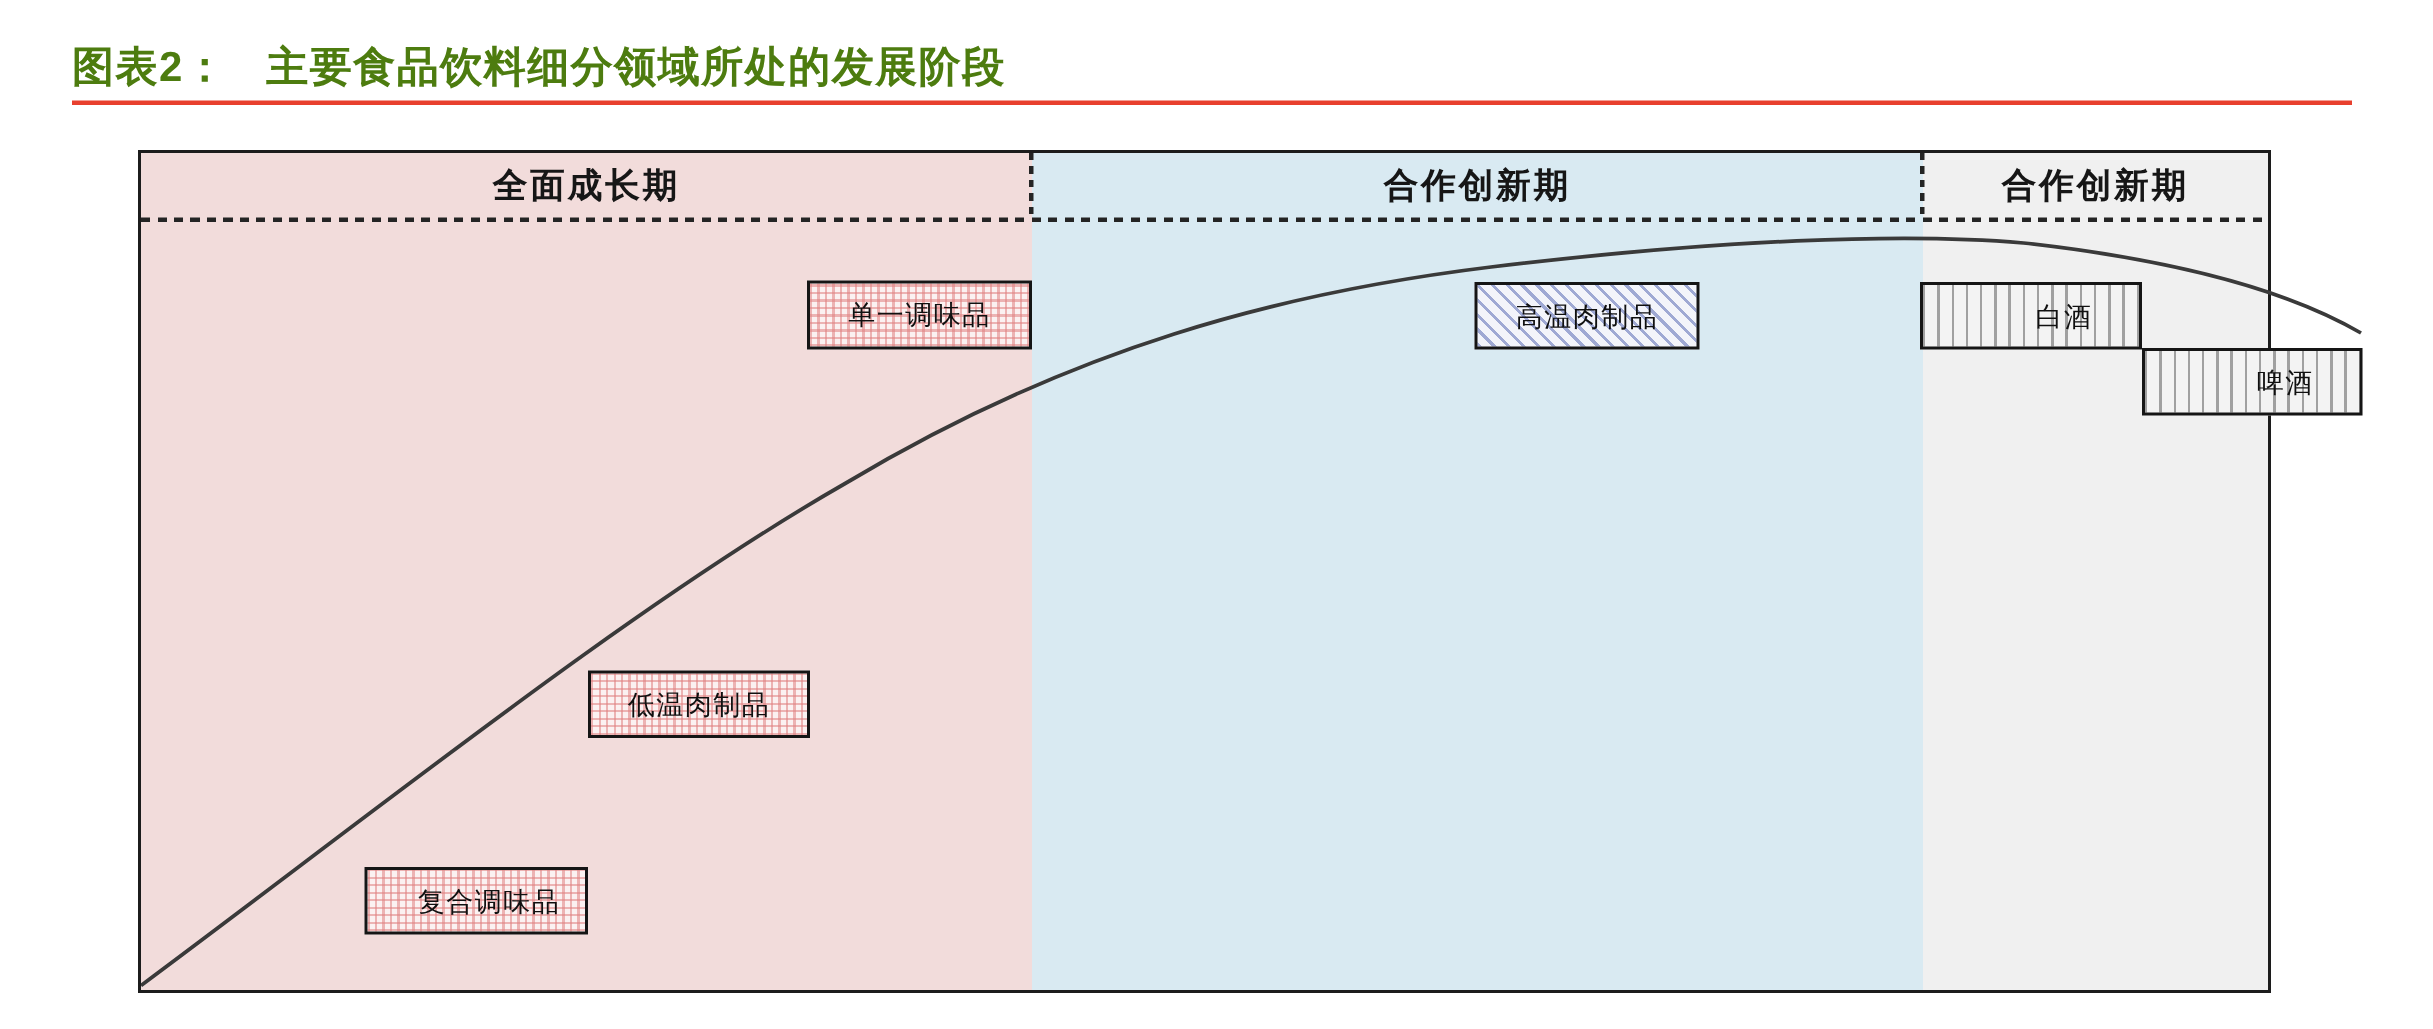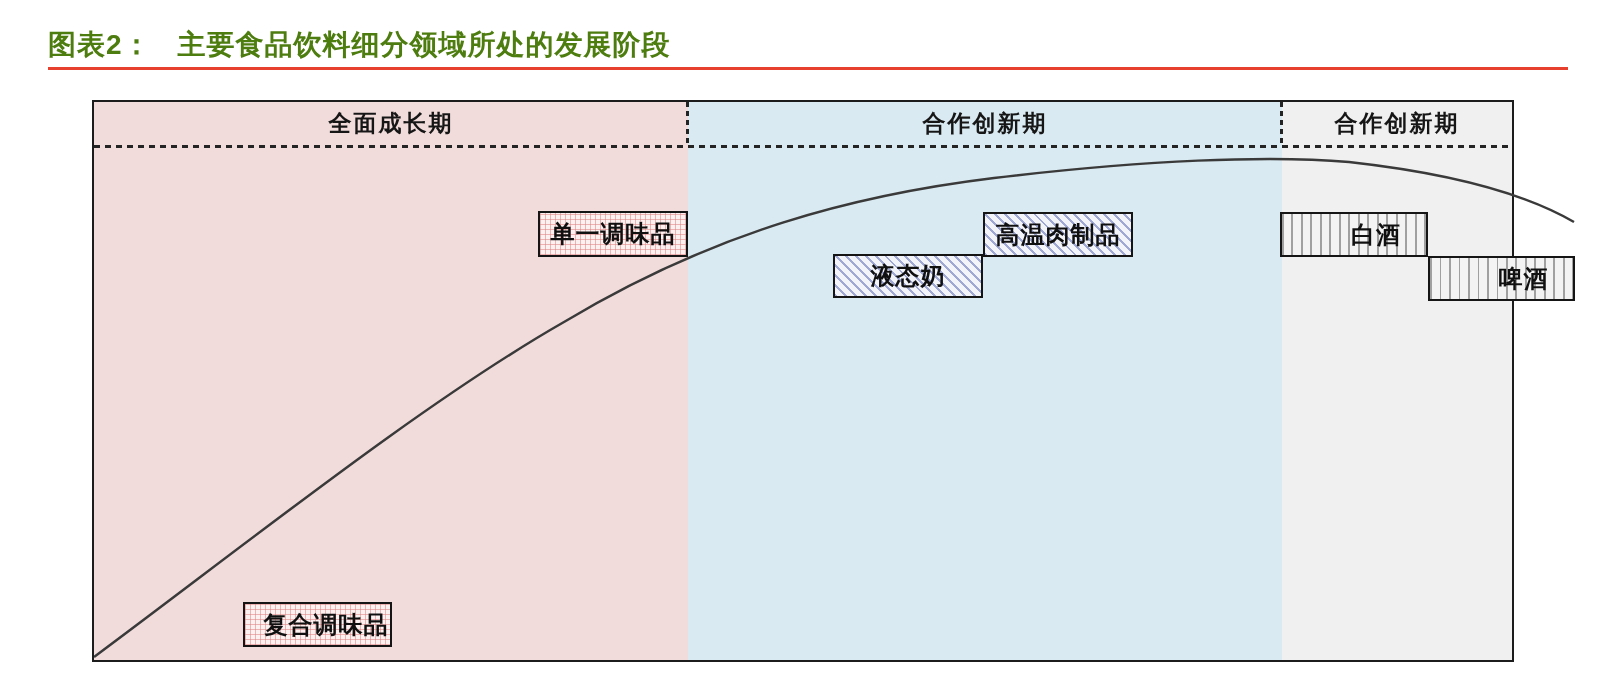--- a/index.html
+++ b/index.html
@@ -46,22 +46,22 @@
   .dash-v {
     position: absolute; top: 0; height: 44px; width: 3px;
     background: repeating-linear-gradient(180deg, #242424 0 5px, transparent 5px 9px);
   }
   .dash-v1 { left: 592px; }
   .dash-v2 { left: 1186px; }
   .curve-svg { position: absolute; inset: 0; }
   .seg-box {
     position: absolute; border: 2.5px solid #151515;
     display: flex; align-items: center; justify-content: center;
-    font-size: 24px; font-weight: bold; color: #101010;
-    letter-spacing: 1px; white-space: nowrap; margin-top: 24px;
+    font-size: 18px; font-weight: normal; color: #101010;
+    letter-spacing: 1px; white-space: nowrap;
   }
   .pat-grid {
     background-color: #fbf1f1;
     background-image:
       repeating-linear-gradient(90deg, rgba(224,128,128,.55) 0 1.4px, transparent 1.4px 5px),
       repeating-linear-gradient(0deg,  rgba(224,128,128,.55) 0 1.4px, transparent 1.4px 5px);
   }
   .pat-diag {
     background-color: #f3f4fa;
     background-image: repeating-linear-gradient(45deg, rgba(138,150,202,.8) 0 2px, transparent 2px 7px);
@@ -100,20 +100,20 @@
 
     <div class="stage-header hdr-1">全面成长期</div>
     <div class="stage-header hdr-2">合作创新期</div>
     <div class="stage-header hdr-3">合作创新期</div>
 
     <div class="dash-h"></div>
     <div class="dash-v dash-v1"></div>
     <div class="dash-v dash-v2"></div>
 
     <div class="seg-box pat-grid box-1">复合调味品</div>
+    <div class="seg-box pat-grid box-2">低温肉制品</div>
     <div class="seg-box pat-grid box-3">单一调味品</div>
-    <div class="seg-box pat-diag box-4">液态奶</div>
     <div class="seg-box pat-diag box-5">高温肉制品</div>
     <div class="seg-box pat-vert box-6">白酒</div>
     <div class="seg-box pat-vert box-7">啤酒</div>
 
   </div>
 </div>
 
 </body></html>

